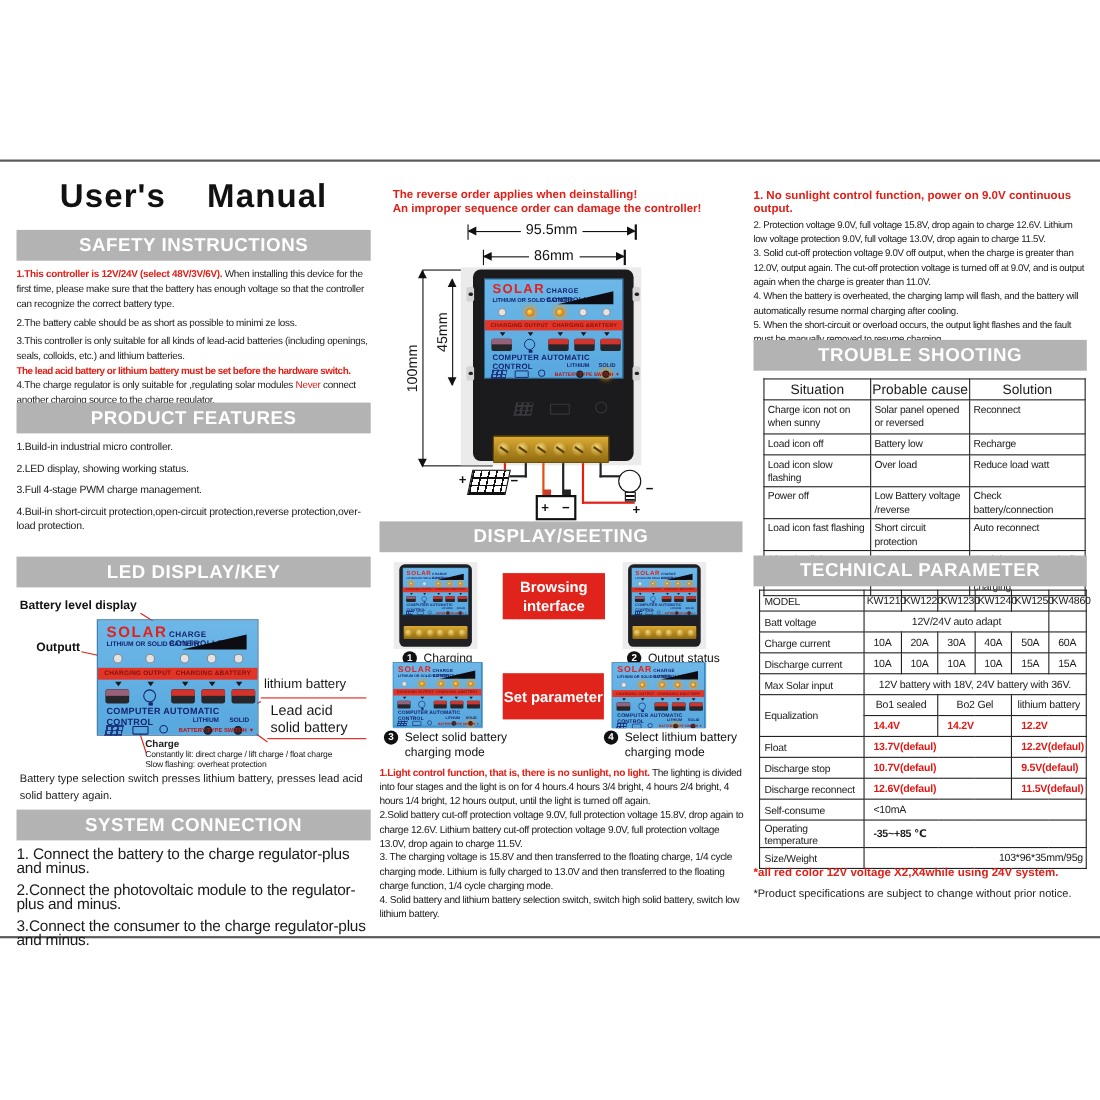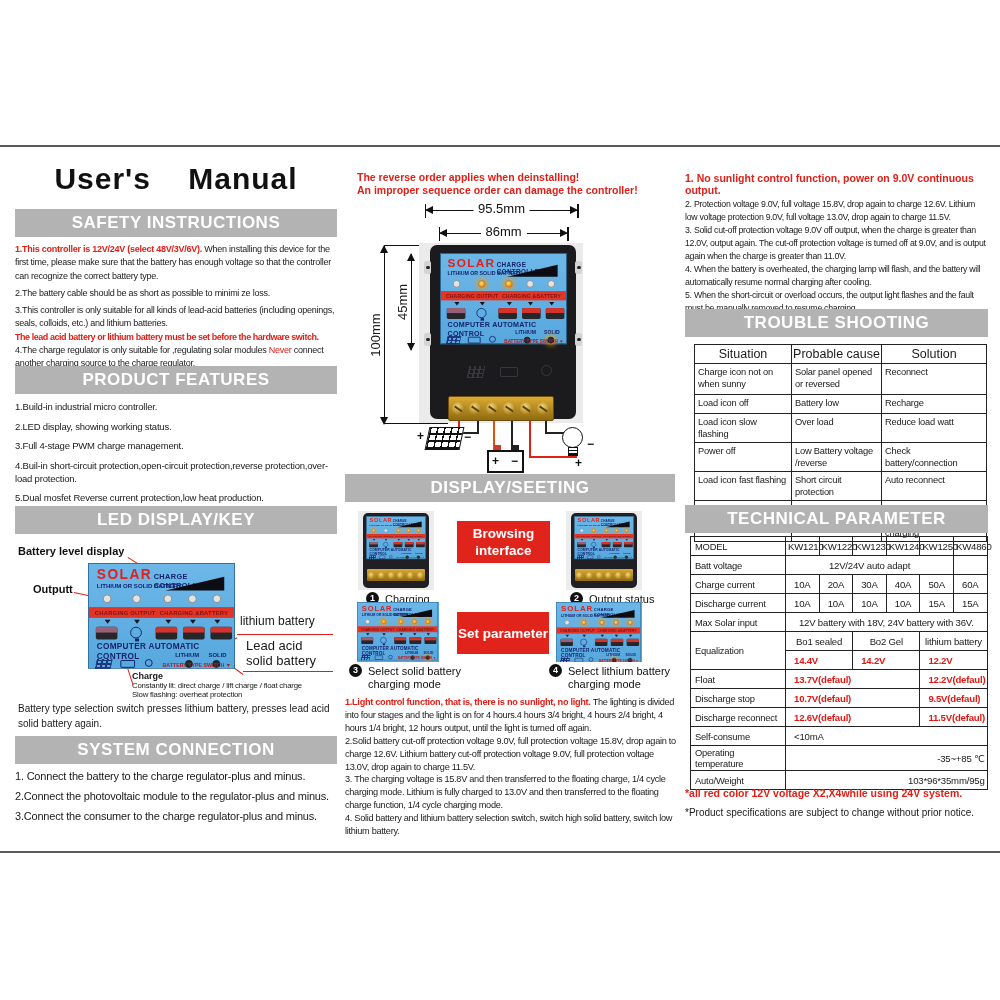--- a/index.html
+++ b/index.html
@@ -11,21 +11,21 @@
   .red { color:#e02018; }
   .redb { color:#e02018; font-weight:bold; }
   .gbar { position:absolute; background:#b3b3b3; color:#fff; font-weight:bold;
           font-size:17px; letter-spacing:.5px; text-align:center; line-height:28px; height:28px; }
   .title { position:absolute; font-size:30px; font-weight:bold; letter-spacing:1px;
            text-align:center; white-space:pre; color:#111; }
   .body-txt { position:absolute; font-size:9px; line-height:13.4px; letter-spacing:-0.25px; }
   .mid-txt  { font-size:9.2px; line-height:12.9px; letter-spacing:-0.3px; }
   .rt-txt   { font-size:8.8px; line-height:13px; letter-spacing:-0.3px; }
   .feat p { margin-bottom:6.5px; font-size:9.5px; letter-spacing:-0.2px; line-height:13px;}
-  .sys p  { margin-bottom:7.5px; font-size:11px; letter-spacing:-0.2px; line-height:12.5px;}
+  .sys p  { margin-bottom:7.5px; font-size:14px; letter-spacing:-0.2px; line-height:12.5px;}
   .lbl { position:absolute; font-size:11px; font-weight:bold; color:#111; }
   .ptr { position:absolute; height:0; border-top:1.6px solid #e02018; transform-origin:left top; }
   .uline { position:absolute; height:0; border-top:1.6px solid #e02018; }
 
   
   .panel-host { position:absolute; }
   .panel { width:150px; height:108px; position:relative;
            background:linear-gradient(180deg,#6db7e8,#57a8de);
            border:1px solid #2f6f9f; transform:scale(var(--s,1)); transform-origin:top left; }
   .p-brand { position:absolute; left:8px; top:2px; font-size:14px; font-weight:900;
@@ -168,21 +168,20 @@
 <div class="body-txt" style="left:15px; top:344px; width:322px;">
   <span>4.The charge regulator is only suitable for ,regulating solar modules </span><span class="red">Never</span><span> connect another charging source to the charge regulator.</span>
 </div>
 
 <div class="gbar" style="left:15px; top:366px; width:322px;">PRODUCT  FEATURES</div>
 <div class="abs feat" style="left:15px; top:400px; width:322px;">
   <p>1.Build-in industrial micro controller.</p>
   <p>2.LED display, showing working status.</p>
   <p>3.Full 4-stage PWM  charge management.</p>
   <p>4.Buil-in short-circuit protection,open-circuit protection,reverse protection,over-load protection.</p>
-  <p>5.Dual mosfet Reverse current protection,low heat production.</p>
 </div>
 
 <div class="gbar" style="left:15px; top:506px; width:322px;">LED DISPLAY/KEY</div>
 
 <span class="lbl" style="left:18px; top:545px;">Battery level display</span>
 <span class="lbl" style="left:33px; top:583px;">Outputt</span>
 
 <div class="ptr" style="left:128px; top:557px; width:71px; transform:rotate(32deg);"></div>
 <div class="ptr" style="left:74px; top:592px; width:76px; transform:rotate(12deg);"></div>
 <div class="ptr" style="left:106px; top:600px; width:89px; transform:rotate(72deg);"></div>
@@ -745,23 +744,23 @@
     <td class="lab">Discharge reconnect</td>
     <td colspan="4" class="rv">12.6V(defaul)</td>
     <td colspan="2" class="rv">11.5V(defaul)</td>
   </tr>
   <tr style="height:19px">
     <td class="lab">Self-consume</td>
     <td colspan="6" style="text-align:left; padding-left:8px;">&lt;10mA</td>
   </tr>
   <tr style="height:18px">
     <td class="lab">Operating temperature</td>
-    <td colspan="6" style="text-align:right; padding-left:8px;">-35~+85 ℃</td>
+    <td colspan="6" style="text-align:left; padding-left:8px;font-weight:bold;">-35~+85 ℃</td>
   </tr>
   <tr style="height:18px">
-    <td class="lab">Auto/Weight</td>
+    <td class="lab">Size/Weight</td>
     <td colspan="6" style="text-align:right; padding-left:8px;">103*96*35mm/95g</td>
   </tr>
 </tbody>
   </table>
 
 <div class="fn redb" style="left:685px; top:787px;">*all red color 12V voltage X2,X4while using 24V system.</div>
 <div class="fn" style="left:685px; top:807px; font-size:10px;">*Product specifications are subject to change without prior notice.</div>
 
 </body></html>

